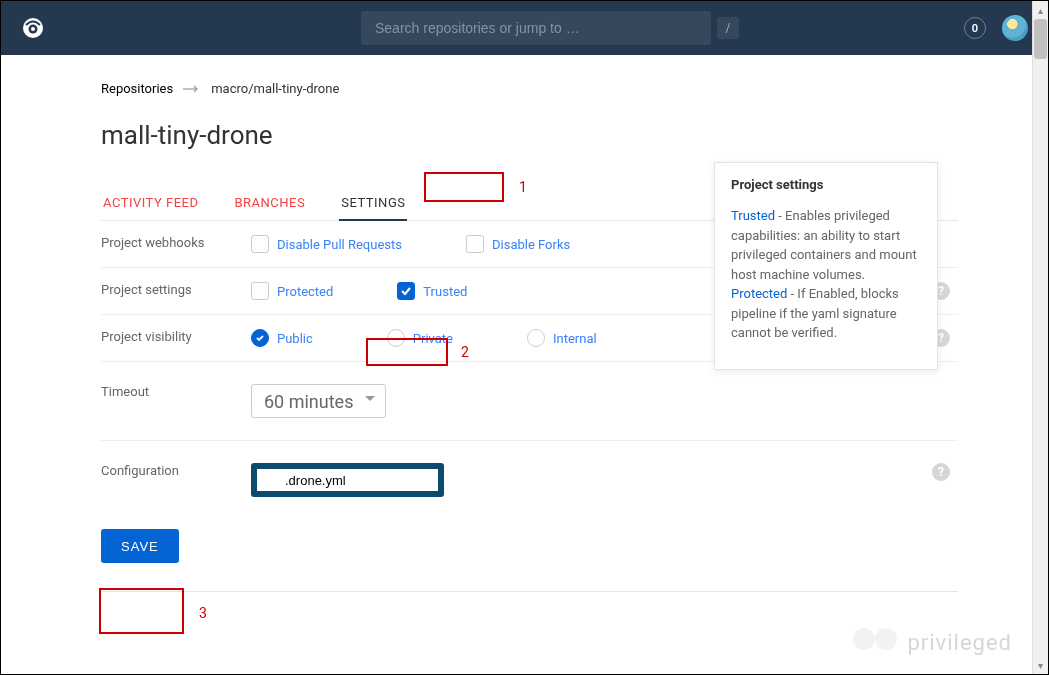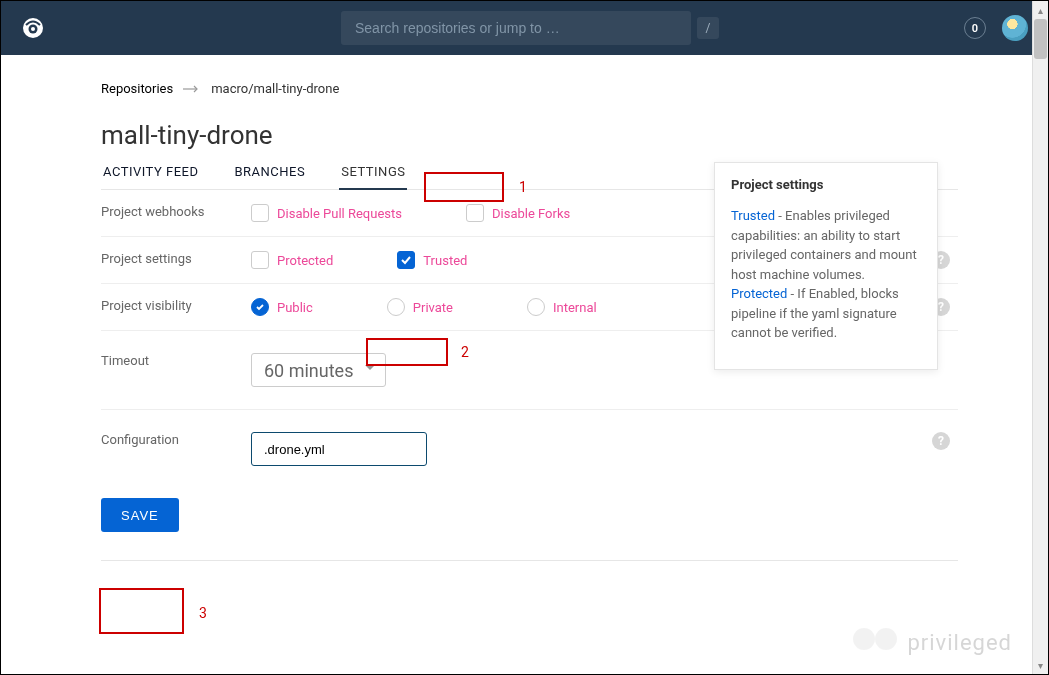--- a/index.html
+++ b/index.html
@@ -8,63 +8,63 @@
 .scrollbar { position: absolute; right: 0; top: 0; width: 16px; height: 100%; background: #f0f0f0; border-left: 1px solid #ddd; }
 .scrollbar-track { position: absolute; top: 18px; bottom: 18px; left: 1px; right: 1px; }
 .scrollbar-thumb { position: absolute; top: 0; left: 0; right: 0; height: 40px; background: #c1c1c1; border-radius: 3px; }
 .scrollbar-arrow { position: absolute; left: 0; right: 0; height: 18px; display: flex; align-items: center; justify-content: center; font-size: 10px; color: #888; }
 .scrollbar-arrow.up { top: 0; }
 .scrollbar-arrow.down { bottom: 0; }
 
 .topbar { height: 54px; background: #24394f; display: flex; align-items: center; padding: 0 20px; position: relative; }
 .logo { width: 24px; height: 24px; margin-right: 20px; }
 .logo svg { width: 100%; height: 100%; }
-.search-wrap { position: absolute; left: 340px; width: 350px; display: flex; align-items: center; }
+.search-wrap { position: absolute; left: 360px; width: 350px; display: flex; align-items: center; }
 .search-input { width: 100%; height: 34px; background: rgba(255,255,255,0.08); border: none; border-radius: 3px; padding: 0 14px; color: #9fb0bf; font-size: 14px; }
 .search-input::placeholder { color: #8195a7; }
 .search-key { position: absolute; right: -28px; width: 22px; height: 22px; background: rgba(255,255,255,0.08); border-radius: 3px; color: #9fb0bf; display: flex; align-items: center; justify-content: center; font-size: 12px; }
 .topbar-right { position: absolute; right: 20px; display: flex; align-items: center; gap: 16px; }
 .badge-count { width: 22px; height: 22px; border: 1.5px solid #6b7f92; border-radius: 50%; color: #fff; display: flex; align-items: center; justify-content: center; font-size: 11px; font-weight: 600; }
 .avatar { width: 26px; height: 26px; border-radius: 50%; background: radial-gradient(circle at 40% 35%, #fde8a0 22%, #5fb3d4 23%, #5fb3d4 58%, #4a9fc0 60%); }
 
 .content { padding: 26px 90px 0 100px; position: relative; }
 .breadcrumbs { display: flex; align-items: center; gap: 10px; font-size: 13px; margin-bottom: 24px; }
 .breadcrumb-link { color: #000000; text-decoration: none; }
 .breadcrumb-arrow { color: #999; }
 .breadcrumb-current { color: #333; }
 
-.page-title { font-size: 26px; font-weight: 400; color: #333; margin-bottom: 8px; }
+.page-title { font-size: 26px; font-weight: 400; color: #333; margin-bottom: 39px; }
 
 .tabs { display: flex; gap: 32px; border-bottom: 1px solid #e6e6e6; padding-bottom: 0; }
-.tab { padding: 6px 2px 10px; font-size: 13px; color: #0f172a; letter-spacing: 0.5px; cursor: pointer; position: relative; }
+.tab { padding: 6px 2px 10px; font-size: 13px; color: #ef4444; letter-spacing: 0.5px; cursor: pointer; position: relative; }
 .tab.active { color: #333; }
 .tab.active::after { content: ''; position: absolute; bottom: -1px; left: 0; right: 0; height: 2px; background: #24394f; }
 
 .red-box { position: absolute; border: 2px solid #c00; pointer-events: none; }
 .red-label { color: #c00; font-size: 14px; position: absolute; }
 
 .section-title { font-size: 15px; font-weight: 700; color: #333; padding: 22px 0 16px; }
 
 .form-row { display: flex; align-items: flex-start; padding: 14px 0; border-bottom: 1px solid #eee; position: relative; }
 .form-row:last-of-type { border-bottom: none; }
 .form-label { width: 150px; color: #666; font-size: 13px; }
 .form-options { display: flex; gap: 28px; align-items: center; }
-.checkbox-item, .radio-item { display: flex; align-items: center; gap: 8px; font-size: 13px; color: #ec4899; }
+.checkbox-item, .radio-item { display: flex; align-items: center; gap: 8px; font-size: 13px; color: #3b82f6; }
 .cb { width: 18px; height: 18px; border: 1px solid #ccc; border-radius: 3px; display: flex; align-items: center; justify-content: center; }
 .cb.checked { background: #0564d4; border-color: #0564d4; }
 .cb.checked svg { width: 12px; height: 12px; }
 .rb { width: 18px; height: 18px; border: 1px solid #ccc; border-radius: 50%; display: flex; align-items: center; justify-content: center; }
 .rb.checked { border-color: #0564d4; background: #0564d4; }
 .rb.checked svg { width: 10px; height: 10px; }
 .help-icon { position: absolute; right: 8px; width: 18px; height: 18px; background: #d6d6d6; border-radius: 50%; color: #fff; display: flex; align-items: center; justify-content: center; font-size: 12px; font-weight: bold; }
 
 .select-box { height: 34px; border: 1px solid #ccc; border-radius: 3px; padding: 0 32px 0 12px; display: flex; align-items: center; font-size: 18px; color: #666; position: relative; min-width: 98px; }
 .select-box::after { content: ''; position: absolute; right: 10px; top: 50%; transform: translateY(-50%); border: 5px solid transparent; border-top-color: #999; }
 
-.text-input { height: 34px; border: 1px solid #0c4a6e; border-radius: 3px; padding: 0 12px; font-size: 13px; width: 176px; }
+.text-input { height: 34px; border: 6px solid #0c4a6e; border-radius: 3px; padding: 0 28px; font-size: 13px; width: 193px; }
 
 .save-btn { height: 34px; padding: 0 20px; background: #0564d4; color: #fff; border: none; border-radius: 3px; font-size: 13px; letter-spacing: 1px; cursor: pointer; margin-top: 10px; }
 
 .tooltip { position: absolute; top: 161px; right: 110px; width: 224px; background: #fff; border: 1px solid #e4e4e4; box-shadow: 0 2px 8px rgba(0,0,0,0.08); padding: 14px 16px; z-index: 5; }
 .tooltip-title { font-weight: 700; font-size: 13px; color: #333; margin-bottom: 14px; }
 .tooltip-body { font-size: 13px; color: #666; line-height: 1.5; }
 .tooltip-body p { margin-bottom: 12px; }
 .tooltip-body a { color: #0564d4; text-decoration: none; }
 
 .watermark { position: absolute; right: 36px; bottom: 18px; display: flex; align-items: center; gap: 10px; color: rgba(255,255,255,0.9); font-size: 22px; letter-spacing: 1px; opacity: 0.6; }

